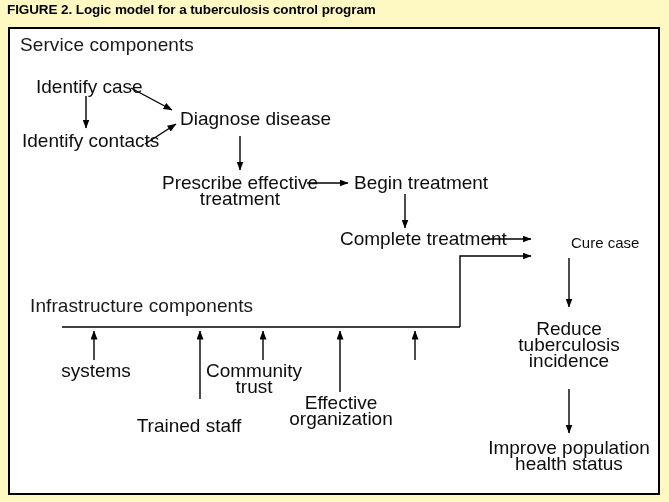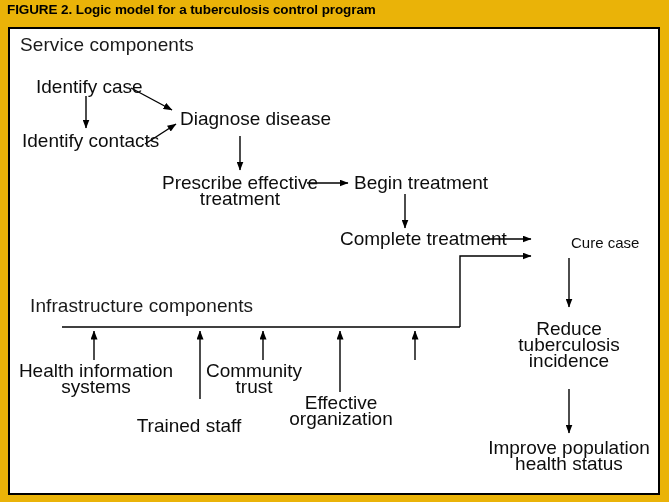--- a/index.html
+++ b/index.html
@@ -8,21 +8,21 @@
     background: #ffffff;
   }
   body {
     font-family: "Liberation Sans", sans-serif;
     -webkit-font-smoothing: antialiased;
   }
   #page {
     position: relative;
     width: 669px;
     height: 502px;
-    background: #eab308;
+    background: #fef9c3;
     overflow: hidden;
   }
   #figure-title {
     position: absolute;
     left: 7px;
     top: 2px;
     font-size: 13.5px;
     font-weight: bold;
     color: #000000;
     letter-spacing: -0.1px;
@@ -145,21 +145,20 @@
     <div>tuberculosis</div>
     <div>incidence</div>
   </div>
 
   <div class="node-label center" style="left:569px; top:440px;">
     <div>Improve population</div>
     <div>health status</div>
   </div>
 
   <div class="node-label center" style="left:96px; top:363px;">
-    <div>Health information</div>
     <div>systems</div>
   </div>
 
   <div class="node-label center" style="left:189px; top:418px;">
     <div>Trained staff</div>
   </div>
 
   <div class="node-label center" style="left:254px; top:363px;">
     <div>Community</div>
     <div>trust</div>

